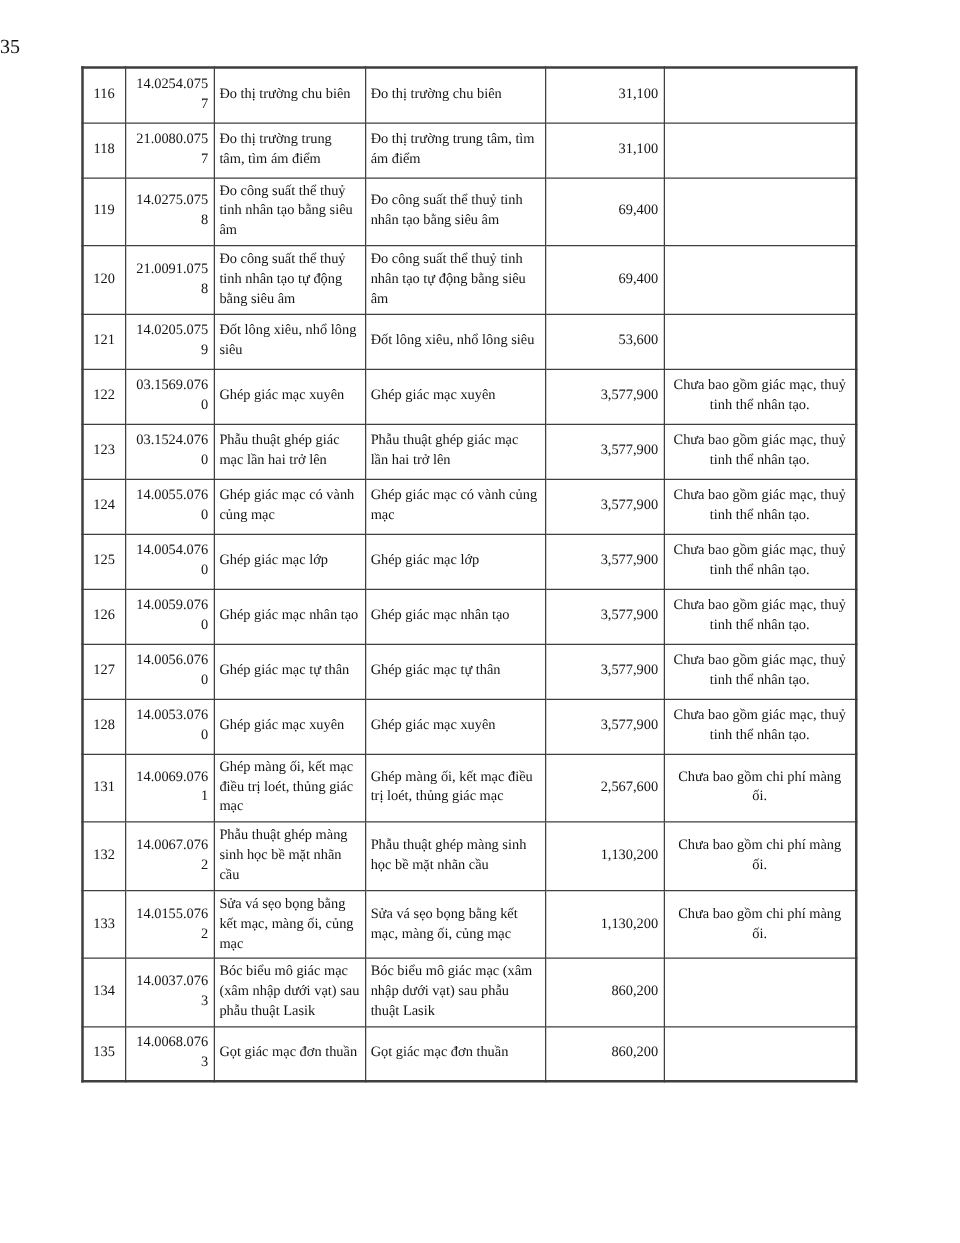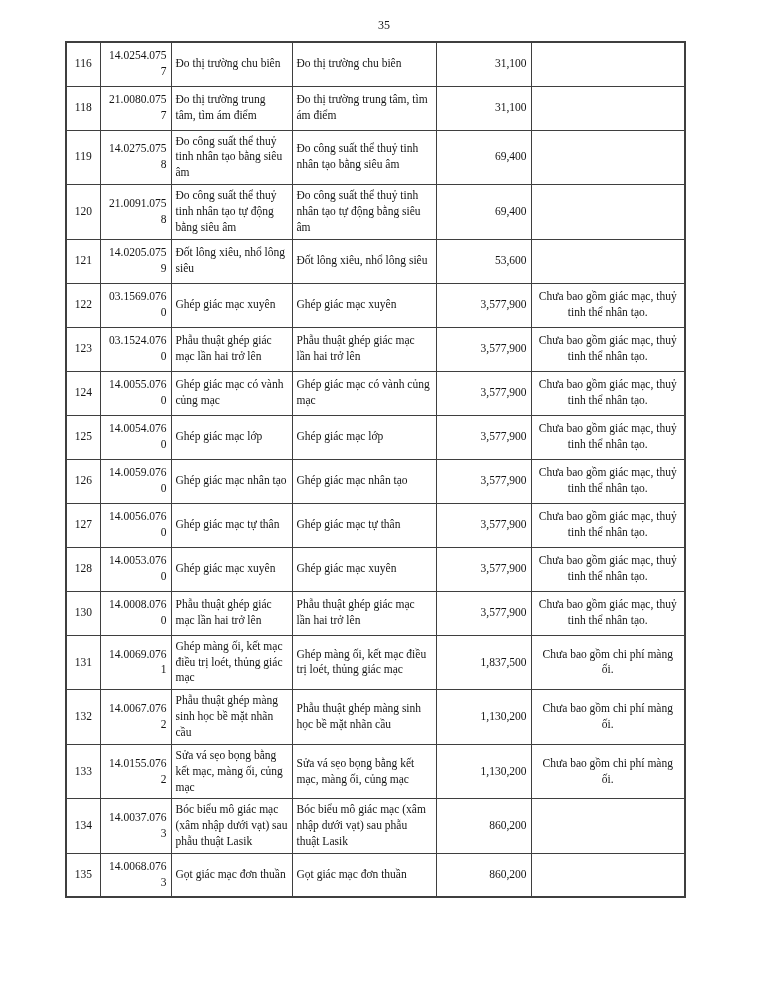--- a/index.html
+++ b/index.html
@@ -8,24 +8,23 @@
     background: #ffffff;
   }
   body {
     width: 768px;
     height: 994px;
     overflow: hidden;
     font-family: "Liberation Serif", "DejaVu Serif", serif;
     color: #141414;
   }
   .page-number {
-    text-align: center;
-    font-size: 12px;
+    font-size: 16px;
     line-height: 13px;
-    padding-top: 19px;
+    padding-top: 31px;
   }
   table.price-table {
     border-collapse: collapse;
     table-layout: fixed;
     width: 619px;
     margin: 9px 0 0 65px;
     border: 2px solid #3f3f3f;
     font-family: Liberation Serif, serif;
   }
   table.price-table td {
@@ -166,35 +165,27 @@
   <tr>
     <td class="c-stt">128</td>
     <td class="c-code">14.0053.0760</td>
     <td class="c-name">Ghép giác mạc xuyên</td>
     <td class="c-name2">Ghép giác mạc xuyên</td>
     <td class="c-price">3,577,900</td>
     <td class="c-note">Chưa bao gồm giác mạc, thuỷ tinh thể nhân tạo.</td>
   </tr>
 
 
-  <tr>
-    <td class="c-stt">130</td>
-    <td class="c-code">14.0008.0760</td>
-    <td class="c-name">Phẫu thuật ghép giác mạc lần hai trở lên</td>
-    <td class="c-name2">Phẫu thuật ghép giác mạc lần hai trở lên</td>
-    <td class="c-price">3,577,900</td>
-    <td class="c-note">Chưa bao gồm giác mạc, thuỷ tinh thể nhân tạo.</td>
-  </tr>
 
   <tr>
     <td class="c-stt">131</td>
     <td class="c-code">14.0069.0761</td>
     <td class="c-name">Ghép màng ối, kết mạc điều trị loét, thủng giác mạc</td>
     <td class="c-name2">Ghép màng ối, kết mạc điều trị loét, thủng giác mạc</td>
-    <td class="c-price">1,837,500</td>
+    <td class="c-price">2,567,600</td>
     <td class="c-note">Chưa bao gồm chi phí màng ối.</td>
   </tr>
 
   <tr>
     <td class="c-stt">132</td>
     <td class="c-code">14.0067.0762</td>
     <td class="c-name">Phẫu thuật ghép màng sinh học bề mặt nhãn cầu</td>
     <td class="c-name2">Phẫu thuật ghép màng sinh học bề mặt nhãn cầu</td>
     <td class="c-price">1,130,200</td>
     <td class="c-note">Chưa bao gồm chi phí màng ối.</td>

